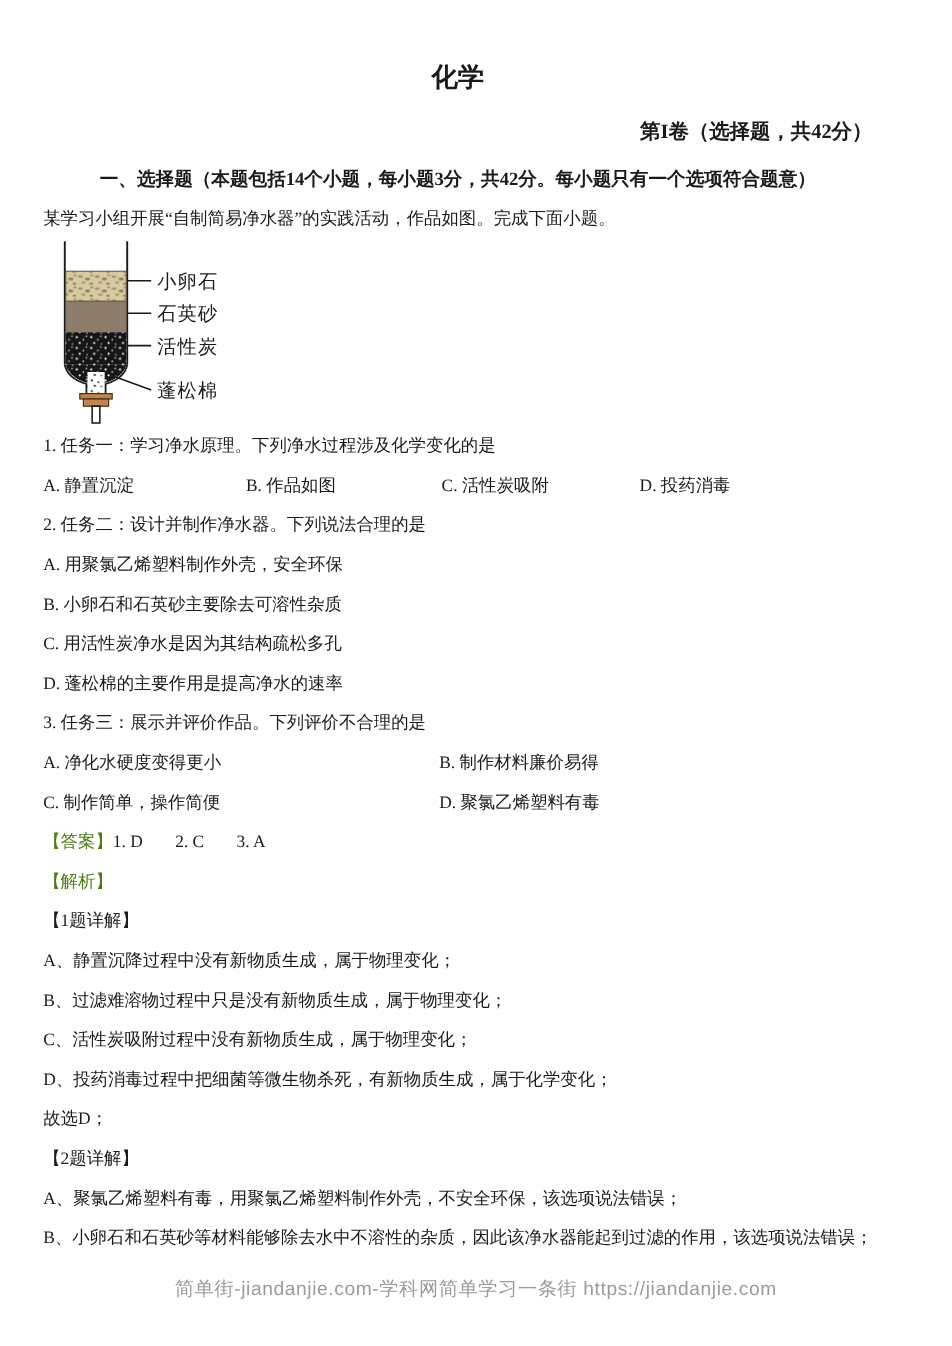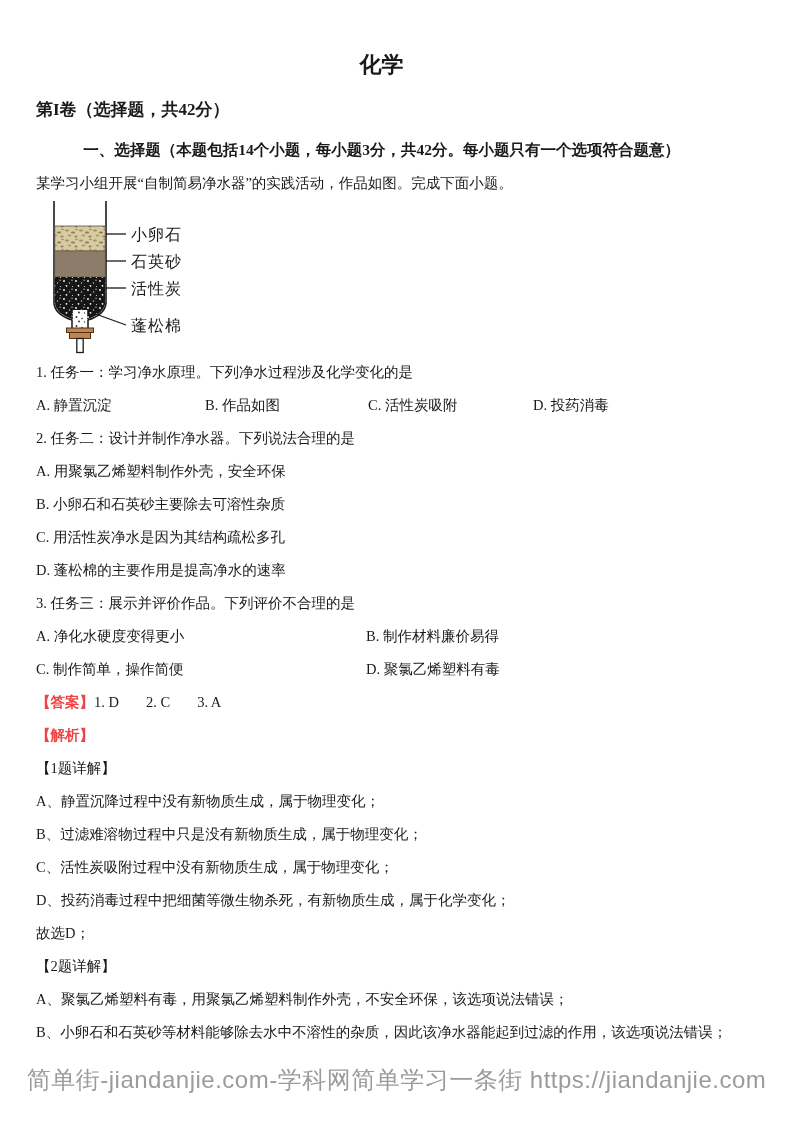--- a/index.html
+++ b/index.html
@@ -11,21 +11,21 @@
     position: relative;
     overflow: hidden;
   }
   .content { padding: 50px 66px 0 36px; }
 
   .title {
     text-align: center; font-size: 22px; font-weight: bold;
     line-height: 30px; margin: 0;
   }
   .volume {
-    text-align: left; font-size: 17px; font-weight: bold;
+    text-align: right; font-size: 17px; font-weight: bold;
     line-height: 24px; margin: 18px 0 0 0;
   }
   .section {
     font-size: 15.5px; font-weight: bold;
     line-height: 24px; margin: 16px 0 0 0; text-align: center;
   }
   .line {
     font-size: 14.5px; line-height: 33px; margin: 0;
     white-space: nowrap;
   }
@@ -41,28 +41,28 @@
   .opt-row { display: flex; }
   .opt-row .o1 { width: 169px; }
   .opt-row .o2 { width: 163px; }
   .opt-row .o3 { width: 165px; }
   .opt-row .o4 { width: auto; }
 
   .grid2 { display: flex; }
   .grid2 .c1 { width: 330px; }
   .grid2 .c2 { width: auto; }
 
-  .blue { color: #ef4444; font-weight: bold; }
+  .blue { color: #4d7c0f; }
   .answers span.ans { margin-right: 27px; }
 
   .footer {
     position: absolute; left: 0; top: 1064px; width: 100%;
     text-align: center;
     font-family: "Liberation Sans", "DejaVu Sans", sans-serif;
-    font-size: 24px; color: #9b9b9b; letter-spacing: 0.5px;
+    font-size: 16px; color: #9b9b9b; letter-spacing: 0.5px;
   }
 </style>
 </head>
 <body>
 
 <div class="content">
 
   <h1 class="title">化学</h1>
   <h2 class="volume">第I卷（选择题，共42分）</h2>
   <h3 class="section">一、选择题（本题包括14个小题，每小题3分，共42分。每小题只有一个选项符合题意）</h3>

